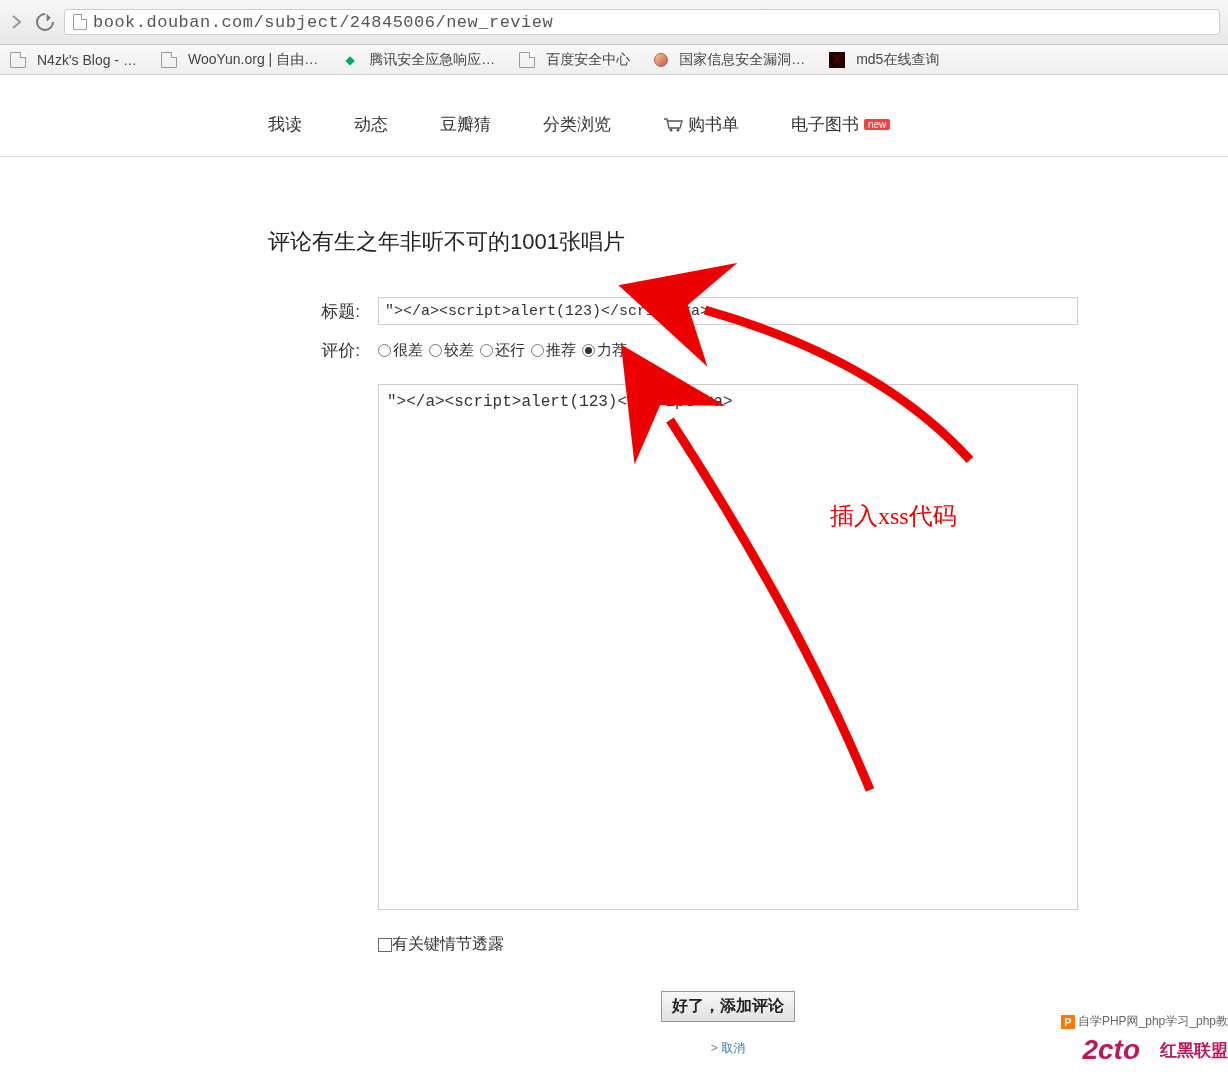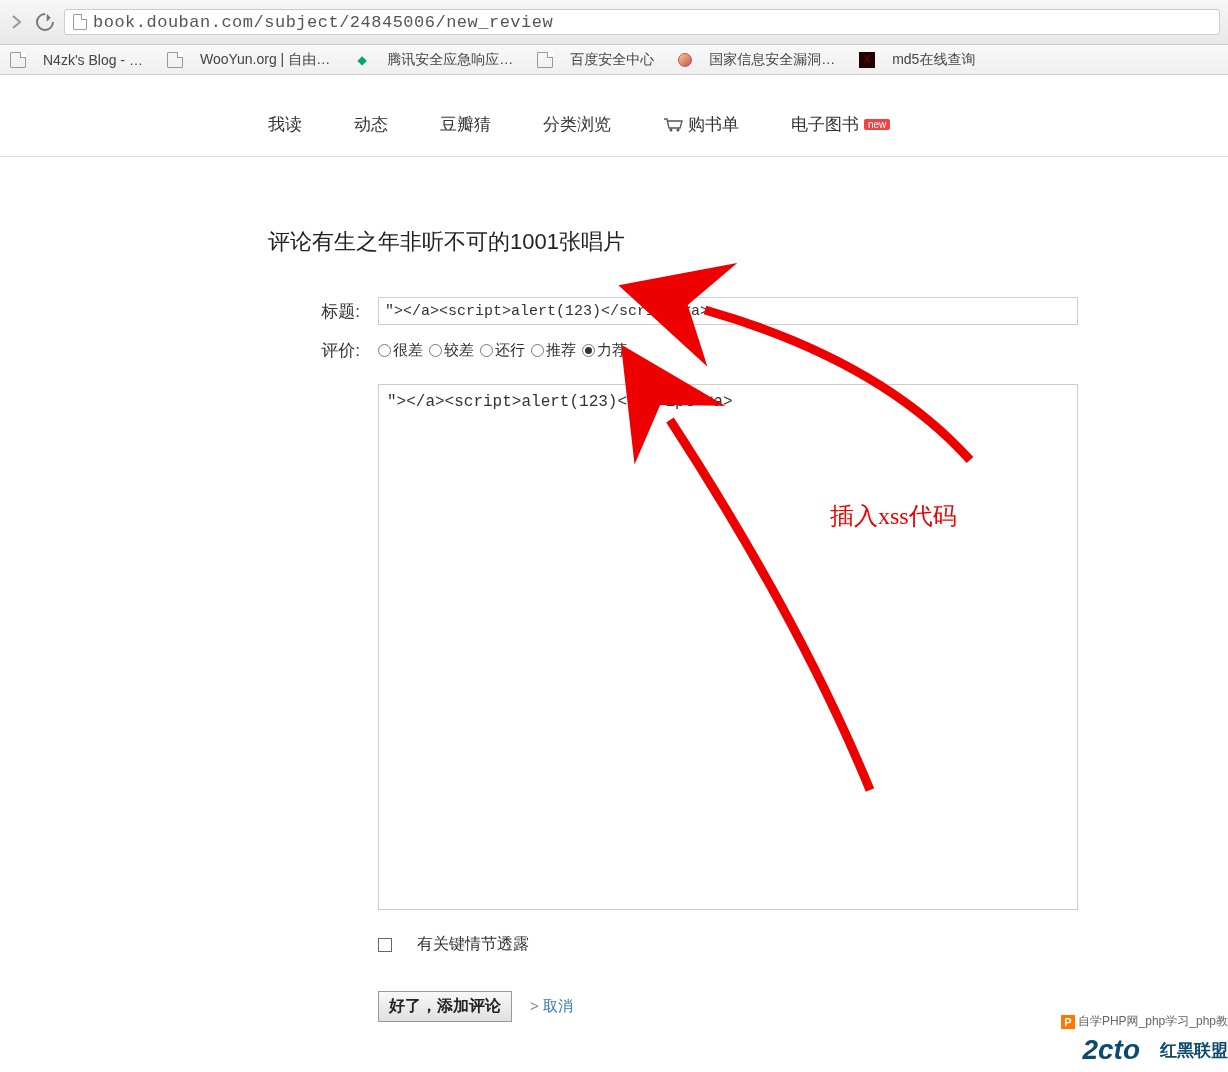--- a/index.html
+++ b/index.html
@@ -84,21 +84,21 @@
       border-bottom: 1px solid #ccc;
       display: flex;
       align-items: center;
       padding: 0 10px;
       gap: 24px;
       font-size: 14px;
     }
     .bookmark {
       display: flex;
       align-items: center;
-      gap: 17px;
+      gap: 11px;
       color: #444;
       cursor: pointer;
       white-space: nowrap;
     }
     .bm-icon {
       width: 16px; height: 16px;
       display: inline-flex;
       align-items: center;
       justify-content: center;
       font-size: 12px;
@@ -220,46 +220,47 @@
       font-family: "Courier New", monospace;
       font-size: 16px;
       color: #333;
       resize: none;
       margin-top: 8px;
     }
     .checkbox-row {
       margin-top: 20px;
       display: flex;
       align-items: center;
-      gap: 25px;
+      gap: 0;
       font-size: 16px;
       color: #333;
     }
     .checkbox-box {
       width: 14px; height: 14px;
       border: 1px solid #666;
     }
     .submit-row {
       margin-top: 36px;
       display: flex;
       align-items: center;
       gap: 18px;
+      flex-direction: column;
     }
     .submit-btn {
       padding: 4px 10px;
       background: linear-gradient(#f8f8f8, #e0e0e0);
       border: 1px solid #999;
       font-size: 16px;
       font-weight: bold;
       color: #222;
       cursor: pointer;
     }
     .cancel-link {
       color: #37a;
-      font-size: 15px;
+      font-size: 12px;
       cursor: pointer;
     }
     .cancel-link::before { content: "> "; color: #888; }
     
     
     .annotation-layer {
       position: absolute;
       top: 0; left: 0;
       width: 1228px;
       height: 1072px;
@@ -275,21 +276,21 @@
     }
     
     
     .wm-right {
       position: absolute;
       right: 0;
       bottom: 6px;
       font-size: 28px;
       font-weight: bold;
       font-style: italic;
-      color: #0c4a6e;
+      color: #be185d;
       display: flex;
       align-items: center;
     }
     .wm-right small {
       font-size: 17px;
       font-style: normal;
       margin-left: 20px;
     }
     .wm-left {
       position: absolute;

